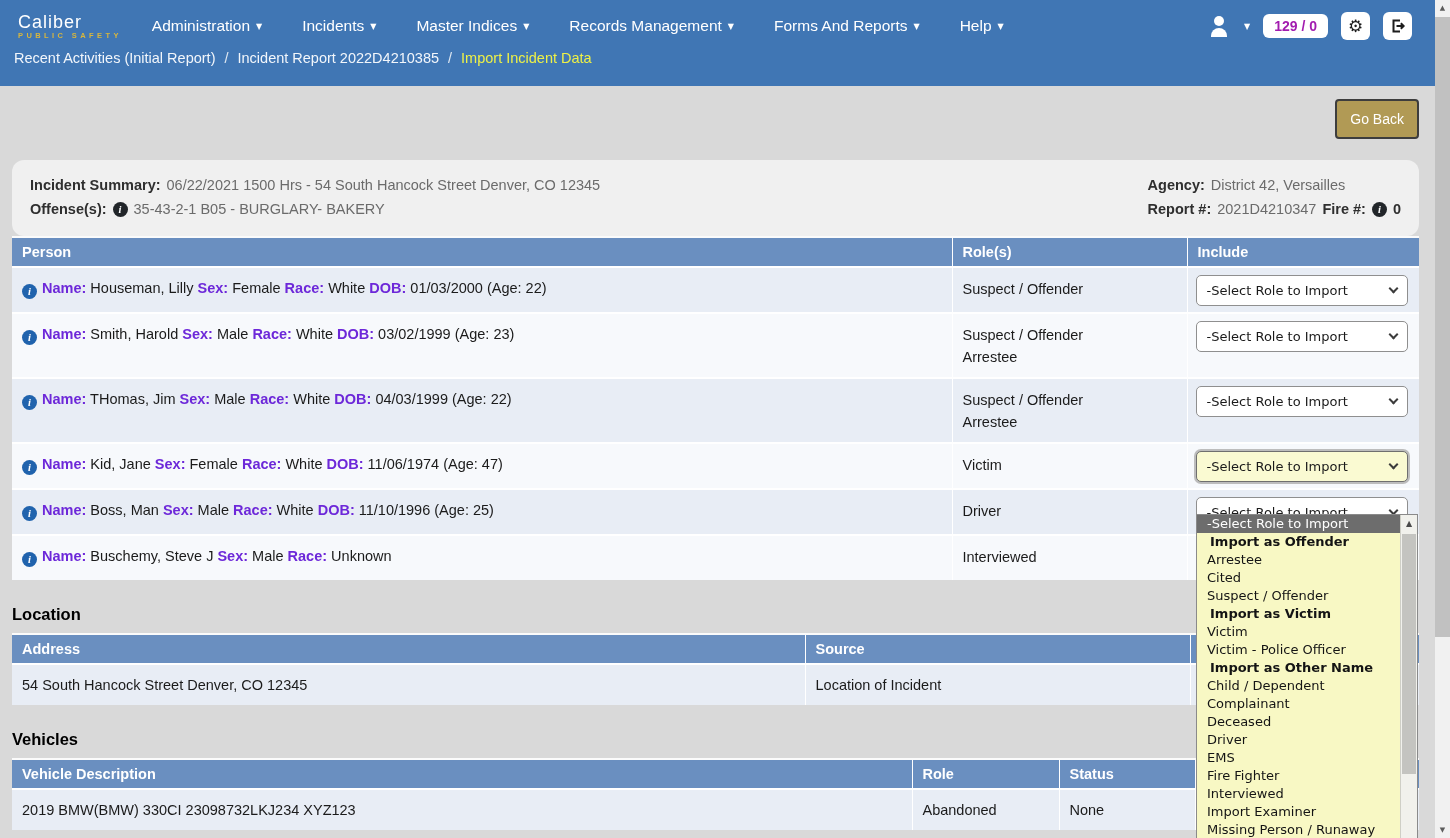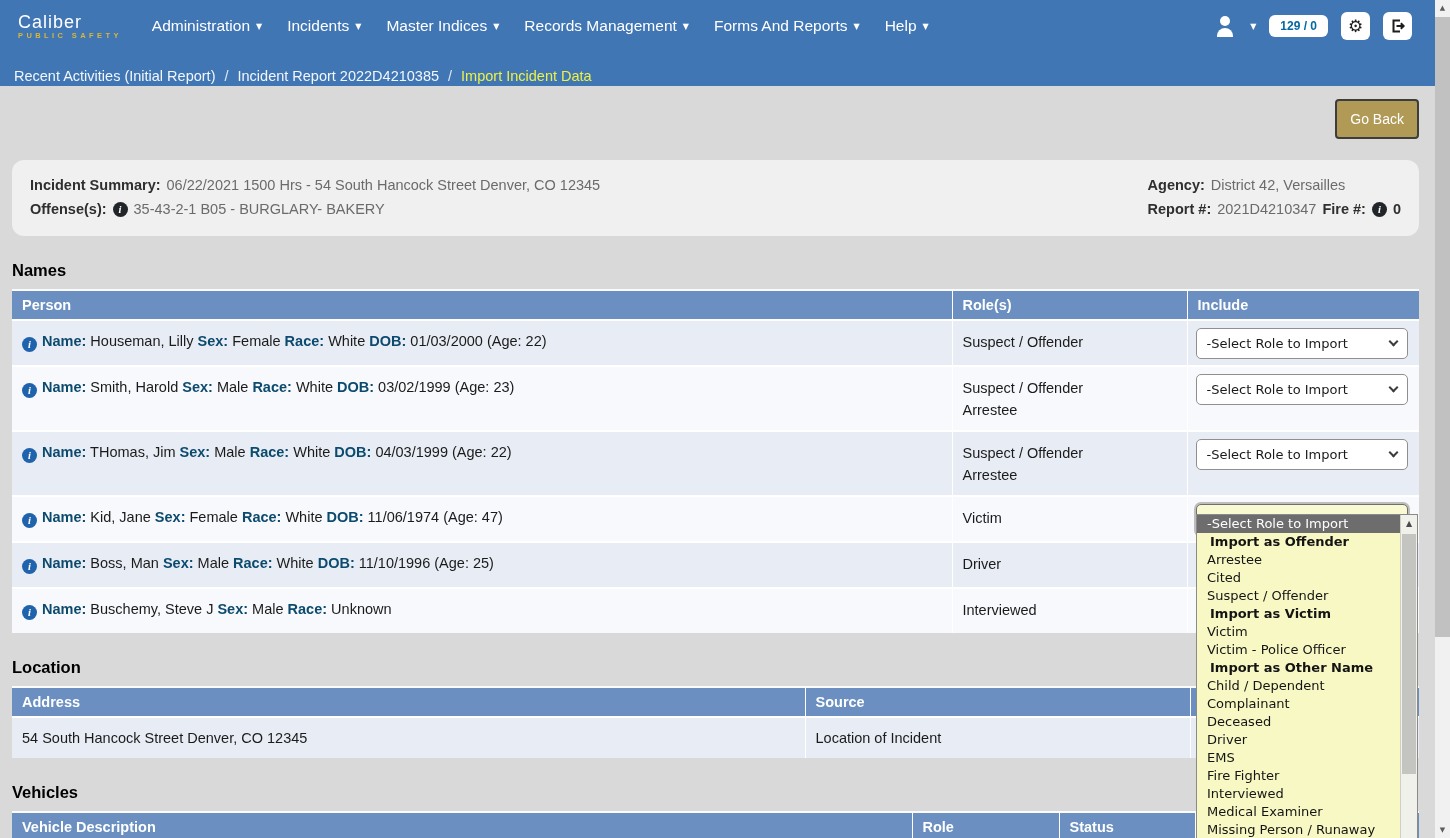--- a/index.html
+++ b/index.html
@@ -8,38 +8,38 @@
     position:relative; width:1450px; height:838px; overflow:hidden;
     background:#d9d9d9; font-family:"Liberation Sans",sans-serif;
   }
 
   
   .topbar { background:#4076b4; height:86px; }
   .nav-row { display:flex; align-items:center; height:50px; padding:2px 38px 0 18px; }
   .logo { margin-right:30px; line-height:1; cursor:pointer; }
   .logo-title { color:#fff; font-size:18px; font-weight:400; letter-spacing:1px; }
   .logo-sub { color:#d8b63c; font-size:7.5px; font-weight:700; letter-spacing:3.4px; margin-top:1px; }
-  .nav-menu { display:flex; list-style:none; gap:25px; }
+  .nav-menu { display:flex; list-style:none; gap:40px; }
   .nav-item { color:#fff; font-size:15.5px; cursor:pointer; white-space:nowrap; }
   .nav-item .caret, .crumbless { }
   .caret { display:inline-block; margin-left:6px; color:#fff; font-size:8px;
            vertical-align:2px; font-family:"DejaVu Sans",sans-serif; }
   .nav-right { margin-left:auto; display:flex; align-items:center; gap:13px; }
   .person-icon { position:relative; width:24px; height:22px; cursor:pointer; }
   .person-icon::before { content:""; position:absolute; left:7px; top:1px; width:10px; height:10px;
                          border-radius:50%; background:#fff; }
   .person-icon::after  { content:""; position:absolute; left:4px; bottom:0; width:16px; height:9px;
                          border-radius:8px 8px 0 0; background:#fff; }
   .caret-sm { color:#fff; font-size:8px; font-family:"DejaVu Sans",sans-serif; cursor:pointer; }
-  .count-badge { background:#fff; color:#0369a1; font-weight:700; font-size:12px;
+  .count-badge { background:#fff; color:#a21caf; font-weight:700; font-size:14px;
                  padding:4px 11px; border-radius:6px; cursor:pointer; }
   .icon-btn { width:29px; height:28px; background:#fff; border-radius:6px; display:flex;
               align-items:center; justify-content:center; cursor:pointer; }
   .gear-glyph { font-family:"DejaVu Sans",sans-serif; font-size:17px; color:#1d1d1d; line-height:1; }
-  .crumb-row { display:flex; align-items:flex-end; height:34px; padding-left:14px; gap:9px; }
+  .crumb-row { display:flex; align-items:flex-start; height:34px; padding-left:14px; gap:9px; }
   .crumb { color:#f2f6fb; font-size:14.5px; cursor:pointer; }
   .crumb-sep { color:#dfe8f2; font-size:14.5px; }
   .crumb.active { color:#eef146; }
 
   
   .content { width:1435px; padding:0 16px 0 12px; }
   .goback-row { display:flex; justify-content:flex-end; margin-top:13px; }
   .go-back { background:#b19a55; border:2px solid #3d3d3d; color:#fff; font-size:14px;
              padding:10px 13px; border-radius:4px; cursor:pointer; font-family:"Liberation Sans",sans-serif; }
 
@@ -59,21 +59,21 @@
   .section-heading { font-size:16.5px; font-weight:700; color:#000; margin:25px 0 9px; }
 
   table { width:100%; border-collapse:collapse; table-layout:fixed; border-top:2px solid #fbfbfb; }
   th { background:#6a8fc0; color:#fff; text-align:left; font-size:14.5px; font-weight:700;
        padding:6px 10px; height:16px; }
   th + th, td + td { border-left:1px solid #fff; }
   td { padding:10px 10px 9px; font-size:14.5px; color:#1b1b1b; vertical-align:top;
        border-top:2px solid #fff; line-height:21px; }
   tr.odd  td { background:#e8edf5; }
   tr.even td { background:#f7f9fc; }
-  td b { font-weight:700; color:#0c4a6e; }
+  td b { font-weight:700; color:#6d28d9; }
   .person-cell .info-icon { margin-right:5px; vertical-align:-2px; }
   .role-line { line-height:22px; }
   .include-cell { padding:7px 8px 6px; }
 
   .sel { width:212px; height:31px; background:#fff; border:1px solid #8f8f8f; border-radius:5px;
          display:flex; align-items:center; justify-content:space-between; padding:0 10px;
          font-family:"DejaVu Sans",sans-serif; font-size:13px; color:#1a1a1a; cursor:pointer; }
   .sel .chev { width:7px; height:7px; border-right:2px solid #3c3c3c; border-bottom:2px solid #3c3c3c;
                transform:rotate(45deg); margin-top:-4px; flex:0 0 auto; }
   .sel.focused { background:#fafad2; border:1px solid #6f6f6f; box-shadow:0 0 0 2px #bdbdbd; }
@@ -171,21 +171,20 @@
         <div class="sum-line">
           <span class="lbl">Report #:</span>
           <span class="val">2021D4210347</span>
           <span class="lbl">Fire #:</span>
           <span class="info-icon">i</span>
           <span class="val-strong">0</span>
         </div>
       </div>
     </div>
 
-    <div class="section-heading">Names</div>
     <table>
       <colgroup>
           <col style="width:940px">
           <col style="width:235px">
           <col>
         </colgroup>
       <thead>
         <tr>
           <th>Person</th>
           <th>Role(s)</th>
@@ -331,21 +330,21 @@
         <div class="dd-item option">Victim</div>
         <div class="dd-item option">Victim - Police Officer</div>
         <div class="dd-item group">Import as Other Name</div>
         <div class="dd-item option">Child / Dependent</div>
         <div class="dd-item option">Complainant</div>
         <div class="dd-item option">Deceased</div>
         <div class="dd-item option">Driver</div>
         <div class="dd-item option">EMS</div>
         <div class="dd-item option">Fire Fighter</div>
         <div class="dd-item option">Interviewed</div>
-        <div class="dd-item option">Medical Examiner</div>
+        <div class="dd-item option">Import Examiner</div>
         <div class="dd-item option">Missing Person / Runaway</div>
       </div>
     <div class="dd-scroll">
       <div class="dd-up">▲</div>
       <div class="dd-thumb"></div>
     </div>
   </div>
 
   <div class="page-scroll">
     <div class="ps-arrow">▲</div>

